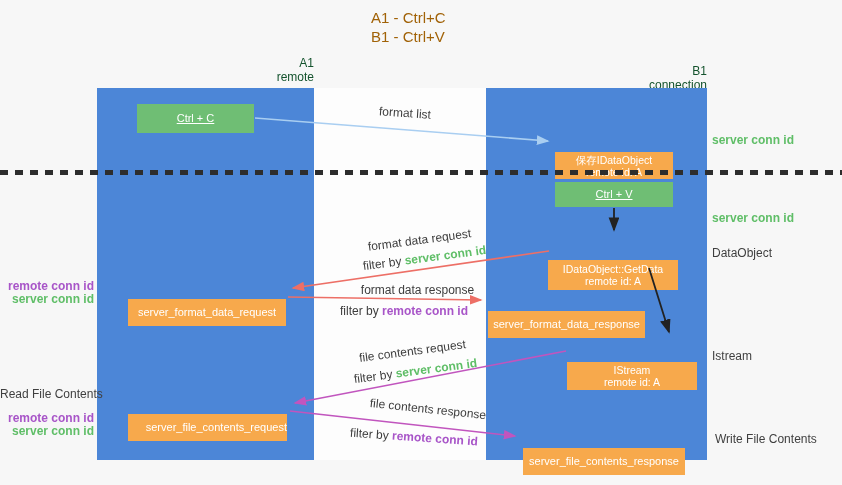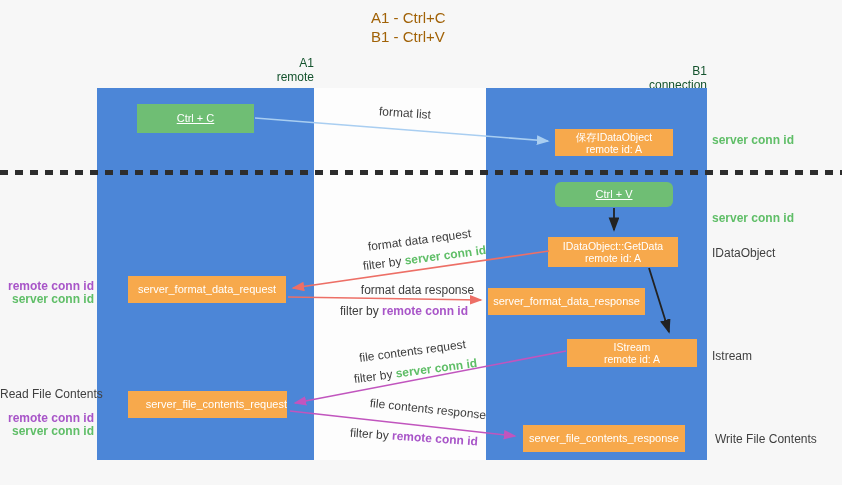--- a/index.html
+++ b/index.html
@@ -32,21 +32,21 @@
   .dashed-line{
     position:absolute;left:0;top:170px;width:842px;height:5px;z-index:6;
     background:repeating-linear-gradient(90deg,#2d2d2d 0 8px,transparent 8px 15px);
   }
 
   .node{
     position:absolute;z-index:4;color:#ffffff;text-align:center;
     display:flex;flex-direction:column;justify-content:center;
     font-size:11px;line-height:13px;
   }
-  .node.orange{background:#f7a94c;}
+  .node.orange{background:#f7a94c;margin-top:23px;}
   .node.green{background:#6fbe74;text-decoration:underline;}
 
   .flow-label{
     position:absolute;z-index:7;color:#3d3d3d;font-size:12px;
     white-space:nowrap;text-align:center;
   }
   .flow-label .key-green{color:#5fbe67;font-weight:bold;}
   .flow-label .key-purple{color:#a855c8;font-weight:bold;}
   .rot-up{transform:rotate(-7.5deg);}
   .rot-dn{transform:rotate(6deg);}
@@ -86,21 +86,21 @@
 
   <div class="node green" style="left:137px;top:104px;width:117px;height:29px;">
     <div>Ctrl + C</div>
   </div>
 
   <div class="node orange" style="left:555px;top:129px;width:118px;height:27px;font-size:10.5px;line-height:12px;">
     <div>保存IDataObject</div>
     <div>remote id: A</div>
   </div>
 
-  <div class="node green" style="left:555px;top:182px;width:118px;height:25px;border-radius:6px;">
+  <div class="node green" style="left:555px;top:182px;width:118px;height:25px;">
     <div>Ctrl + V</div>
   </div>
 
   <div class="node orange" style="left:548px;top:237px;width:130px;height:30px;font-size:10.5px;line-height:12.5px;">
     <div>IDataObject::GetData</div>
     <div>remote id: A</div>
   </div>
 
   <div class="node orange" style="left:128px;top:276px;width:158px;height:27px;">
     <div>server_format_data_request</div>
@@ -164,21 +164,21 @@
     <span>filter by </span><span class="key-green">server conn id</span>
   </div>
 
   <div class="flow-label rot-dn" style="left:368px;top:402px;width:120px;">file contents response</div>
   <div class="flow-label rot-dn-sm" style="left:350px;top:430px;width:125px;">
     <span>filter by </span><span class="key-purple">remote conn id</span>
   </div>
 
   <div class="side-label green" style="left:712px;top:133px;">server conn id</div>
   <div class="side-label green" style="left:712px;top:211px;">server conn id</div>
-  <div class="side-label" style="left:712px;top:246px;">IDataObject</div>
+  <div class="side-label" style="left:712px;top:246px;">DataObject</div>
   <div class="side-label" style="left:712px;top:349px;">Istream</div>
   <div class="side-label" style="left:715px;top:432px;">Write File Contents</div>
 
   <div class="side-label purple right-align" style="left:0px;top:279px;width:94px;">remote conn id</div>
   <div class="side-label green right-align" style="left:0px;top:292px;width:94px;">server conn id</div>
   <div class="side-label right-align" style="left:0px;top:387px;width:94px;">Read File Contents</div>
   <div class="side-label purple right-align" style="left:0px;top:411px;width:94px;">remote conn id</div>
   <div class="side-label green right-align" style="left:0px;top:424px;width:94px;">server conn id</div>
 
 </div>

